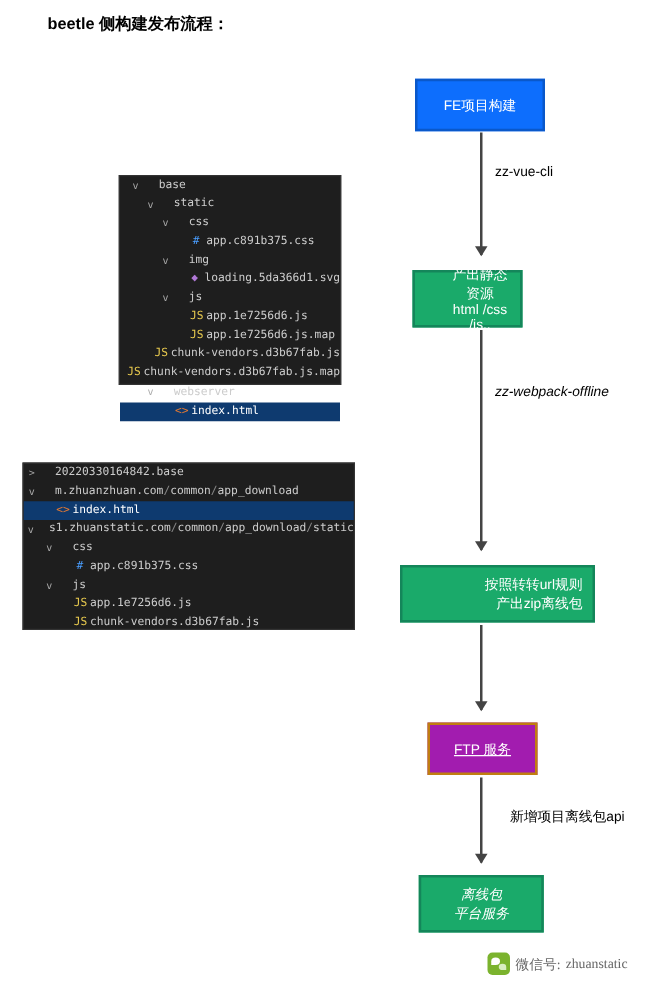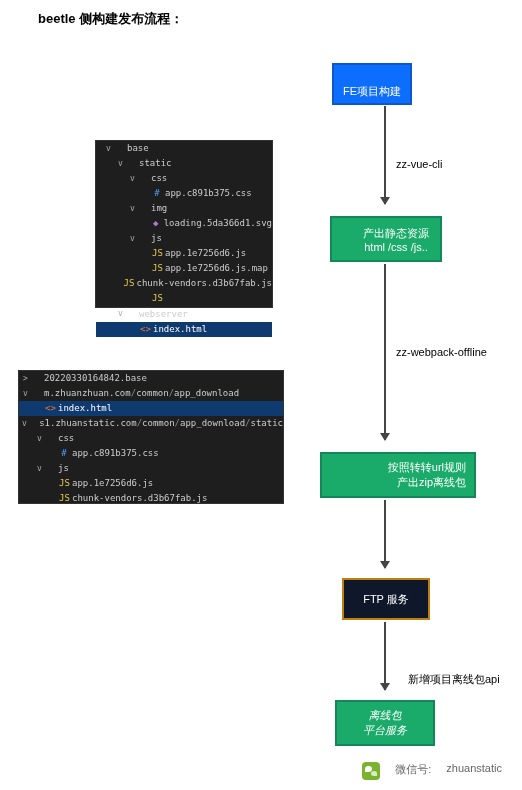--- a/index.html
+++ b/index.html
@@ -1,69 +1,69 @@
 <!DOCTYPE html>
 <html><head>
 <meta charset="utf-8">
 <style>
   * { margin: 0; padding: 0; box-sizing: border-box; }
   body { font-family: -apple-system, "Helvetica Neue", Arial, sans-serif; background: #fff; width: 522px; height: 790px; position: relative; }
   .title { position: absolute; top: 10px; left: 18px; font-size: 13px; font-weight: bold; padding-left: 20px; }
   .flow-node { position: absolute; border: 2px solid; text-align: center; display: flex; flex-direction: column; justify-content: center; align-items: center; font-size: 11px; padding: 4px 8px; }
   .node-blue { background: #0d6efd; border-color: #0a58ca; color: #fff; }
   .node-green { background: #1aaa6a; border-color: #14865a; color: #fff; }
-  .node-orange { background: #0f172a; border-color: #c07e10; color: #fff; }
+  .node-orange { background: #a21caf; border-color: #c07e10; color: #fff; text-decoration: underline; }
   .arrow { position: absolute; width: 2px; background: #444; }
   .arrow::after { content: ''; position: absolute; bottom: -1px; left: 50%; transform: translateX(-50%); border: 5px solid transparent; border-top: 8px solid #444; border-bottom: none; }
-  .arrow-label { position: absolute; font-size: 11px; color: #000; white-space: nowrap; margin-top: 26px; }
+  .arrow-label { position: absolute; font-size: 11px; color: #000; white-space: nowrap; }
   .code-panel { position: absolute; background: #1e1e1e; color: #ccc; font-family: Menlo, Consolas, monospace; font-size: 9px; line-height: 1.45; border: 1px solid #333; }
   .tree-row { display: flex; align-items: center; padding: 1px 0; white-space: nowrap; }
   .tree-row.selected { background: #0e3a6f; color: #fff; }
   .chev { display: inline-block; width: 8px; color: #aaa; font-size: 8px; }
   .ic { display: inline-block; width: 10px; text-align: center; margin-right: 3px; }
   .ic-css { color: #4a9eff; }
   .ic-img { color: #b078d6; }
   .ic-js  { color: #e6c84e; }
   .ic-html{ color: #e37933; }
   .ic-folder{ color: #aaa; }
   .crumb { color: #888; }
-  .footer { position: absolute; bottom: 10px; right: 20px; font-size: 11px; color: #666; display: flex; gap: 15px; }
+  .footer { position: absolute; bottom: 10px; right: 20px; font-size: 11px; color: #666; display: flex; align-items: center; gap: 4px; font-family: Liberation Serif, serif; }
   .wechat-icon { width: 18px; height: 18px; background: #7bb32e; border-radius: 4px; display: inline-flex; position: relative; }
   .wechat-icon::before { content:''; position:absolute; width:7px; height:6px; background:#fff; border-radius:50% 50% 50% 0; top:4px; left:3px; }
   .wechat-icon::after  { content:''; position:absolute; width:6px; height:5px; background:#d9eec2; border-radius:50% 50% 0 50%; bottom:4px; right:3px; }
   .pad { display:inline-block; }
 </style>
 </head>
 <body>
 
 <div class="title">beetle 侧构建发布流程：</div>
 
 <div id="flow-container">
-    <div class="flow-node node-blue" style="top: 63px; left: 332px; width: 80px; height: 42px; justify-content: flex-end;">
+    <div class="flow-node node-blue" style="top: 63px; left: 332px; width: 104px; height: 42px;">
       <div>FE项目构建</div>
     </div>
-    <div class="flow-node node-green" style="top: 216px; left: 330px; width: 112px; height: 46px; padding-left: 28px;">
+    <div class="flow-node node-green" style="top: 216px; left: 330px; width: 88px; height: 46px; padding-left: 28px;">
       <div>产出静态资源</div>
       <div>html /css /js..</div>
     </div>
     <div class="flow-node node-green" style="top: 452px; left: 320px; width: 156px; height: 46px; align-items: flex-end;">
       <div>按照转转url规则</div>
       <div>产出zip离线包</div>
     </div>
     <div class="flow-node node-orange" style="top: 578px; left: 342px; width: 88px; height: 42px;">
       <div>FTP 服务</div>
     </div>
     <div class="flow-node node-green" style="top: 700px; left: 335px; width: 100px; height: 46px; font-style: italic;">
       <div>离线包</div>
       <div>平台服务</div>
     </div>
     <div class="arrow" style="top: 106px; left: 384px; height: 98px;"></div>
     <div class="arrow-label" style="top: 132px; left: 396px;">zz-vue-cli</div>
     <div class="arrow" style="top: 264px; left: 384px; height: 176px;"></div>
-    <div class="arrow-label" style="top: 320px; left: 396px;">zz-webpack-offline</div>
+    <div class="arrow-label" style="top: 308px; left: 396px; font-style: italic;">zz-webpack-offline</div>
     <div class="arrow" style="top: 500px; left: 384px; height: 68px;"></div>
     <div class="arrow" style="top: 622px; left: 384px; height: 68px;"></div>
     <div class="arrow-label" style="top: 646px; left: 408px;">新增项目离线包api</div>
   </div>
 <div id="panel1" class="code-panel" style="top: 140px; left: 95px; width: 178px; height: 168px;">
     <div class="tree-row">
       <span class="pad" style="width: 10px;"></span>
       <span class="chev">v</span>
       <span class="ic ic-folder"></span>
       <span>base</span>
@@ -119,20 +119,21 @@
     <div class="tree-row">
       <span class="pad" style="width: 48px;"></span>
       <span class="chev"></span>
       <span class="ic ic-js">JS</span>
       <span>chunk-vendors.d3b67fab.js</span>
     </div>
     <div class="tree-row">
       <span class="pad" style="width: 48px;"></span>
       <span class="chev"></span>
       <span class="ic ic-js">JS</span>
+      <span>chunk-vendors.d3b67fab.js.map</span>
     </div>
     <div class="tree-row">
       <span class="pad" style="width: 22px;"></span>
       <span class="chev">v</span>
       <span class="ic ic-folder"></span>
       <span>webserver</span>
     </div>
     <div class="tree-row selected">
       <span class="pad" style="width: 36px;"></span>
       <span class="chev"></span>

